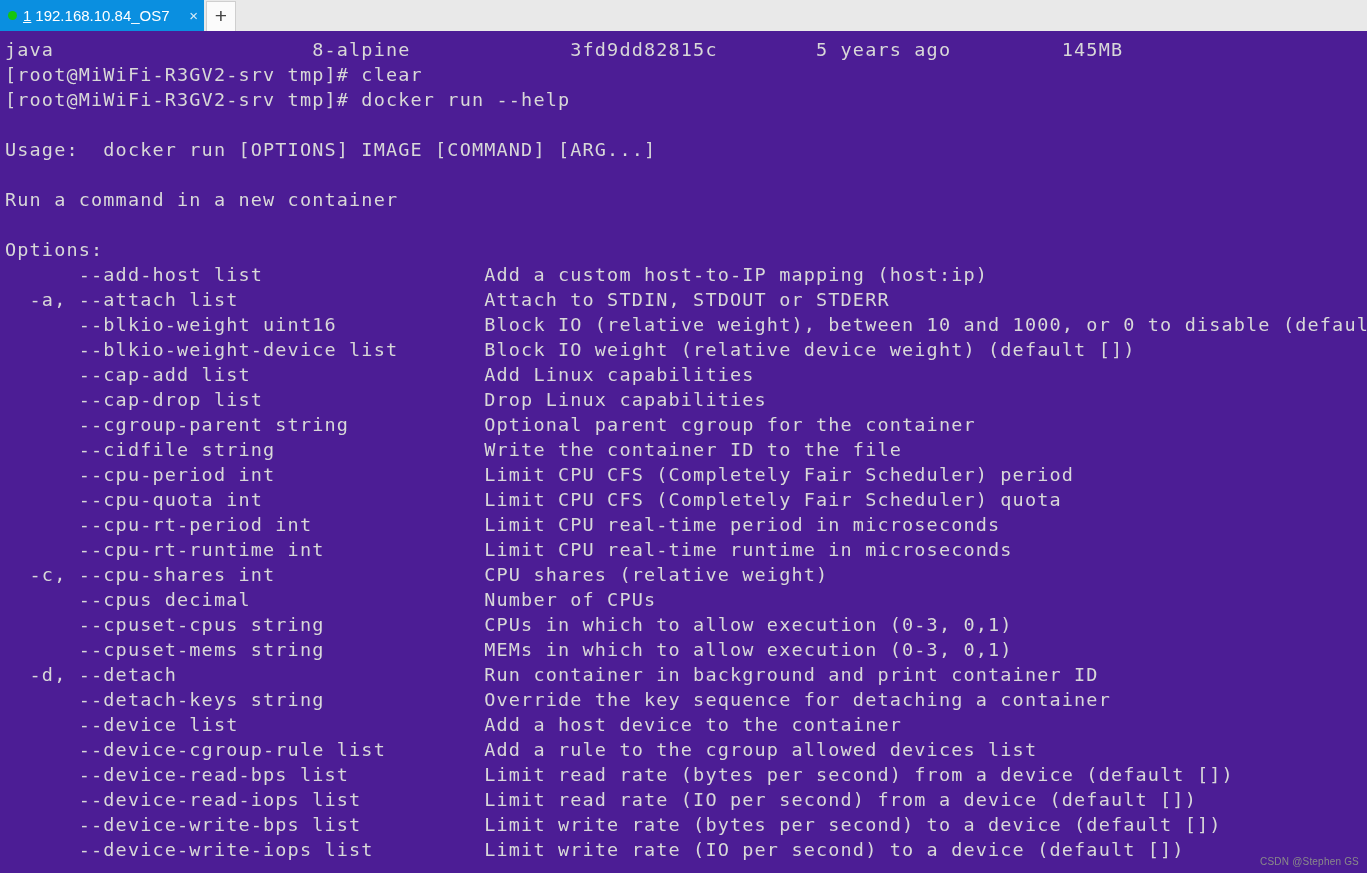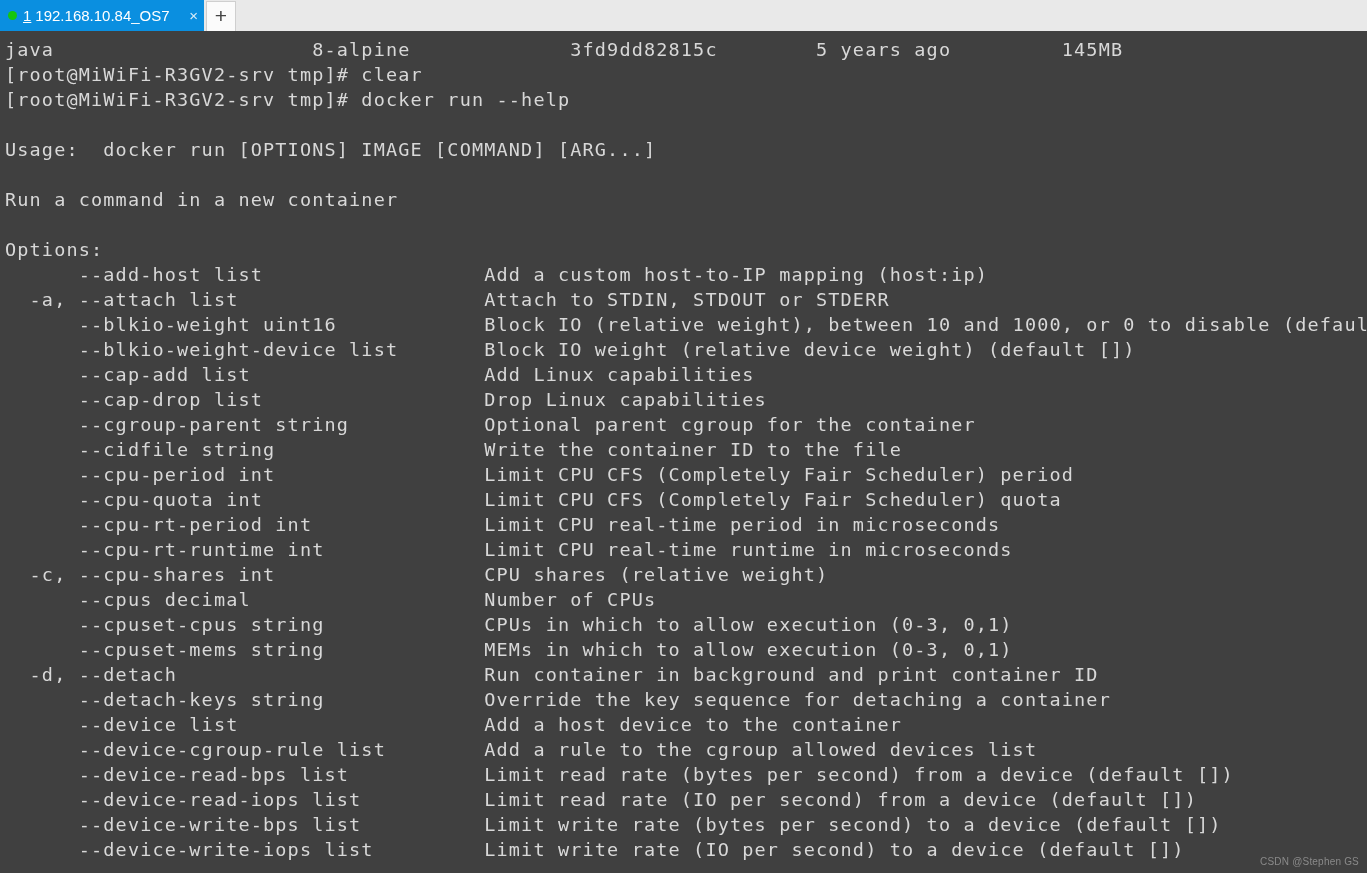--- a/index.html
+++ b/index.html
@@ -91,21 +91,21 @@
     font-family: "Liberation Sans", sans-serif;
   }
 
   
   #terminal {
     position: absolute;
     left: 0;
     top: 31px;
     width: 1367px;
     height: 842px;
-    background: #404040;
+    background: #4c1d95;
     overflow: hidden;
   }
   #term-lines {
     position: absolute;
     left: 5px;
     top: 6px;
     white-space: pre;
     font-family: "DejaVu Sans Mono", "Liberation Mono", monospace;
     font-size: 18.5px;
     line-height: 25px;

